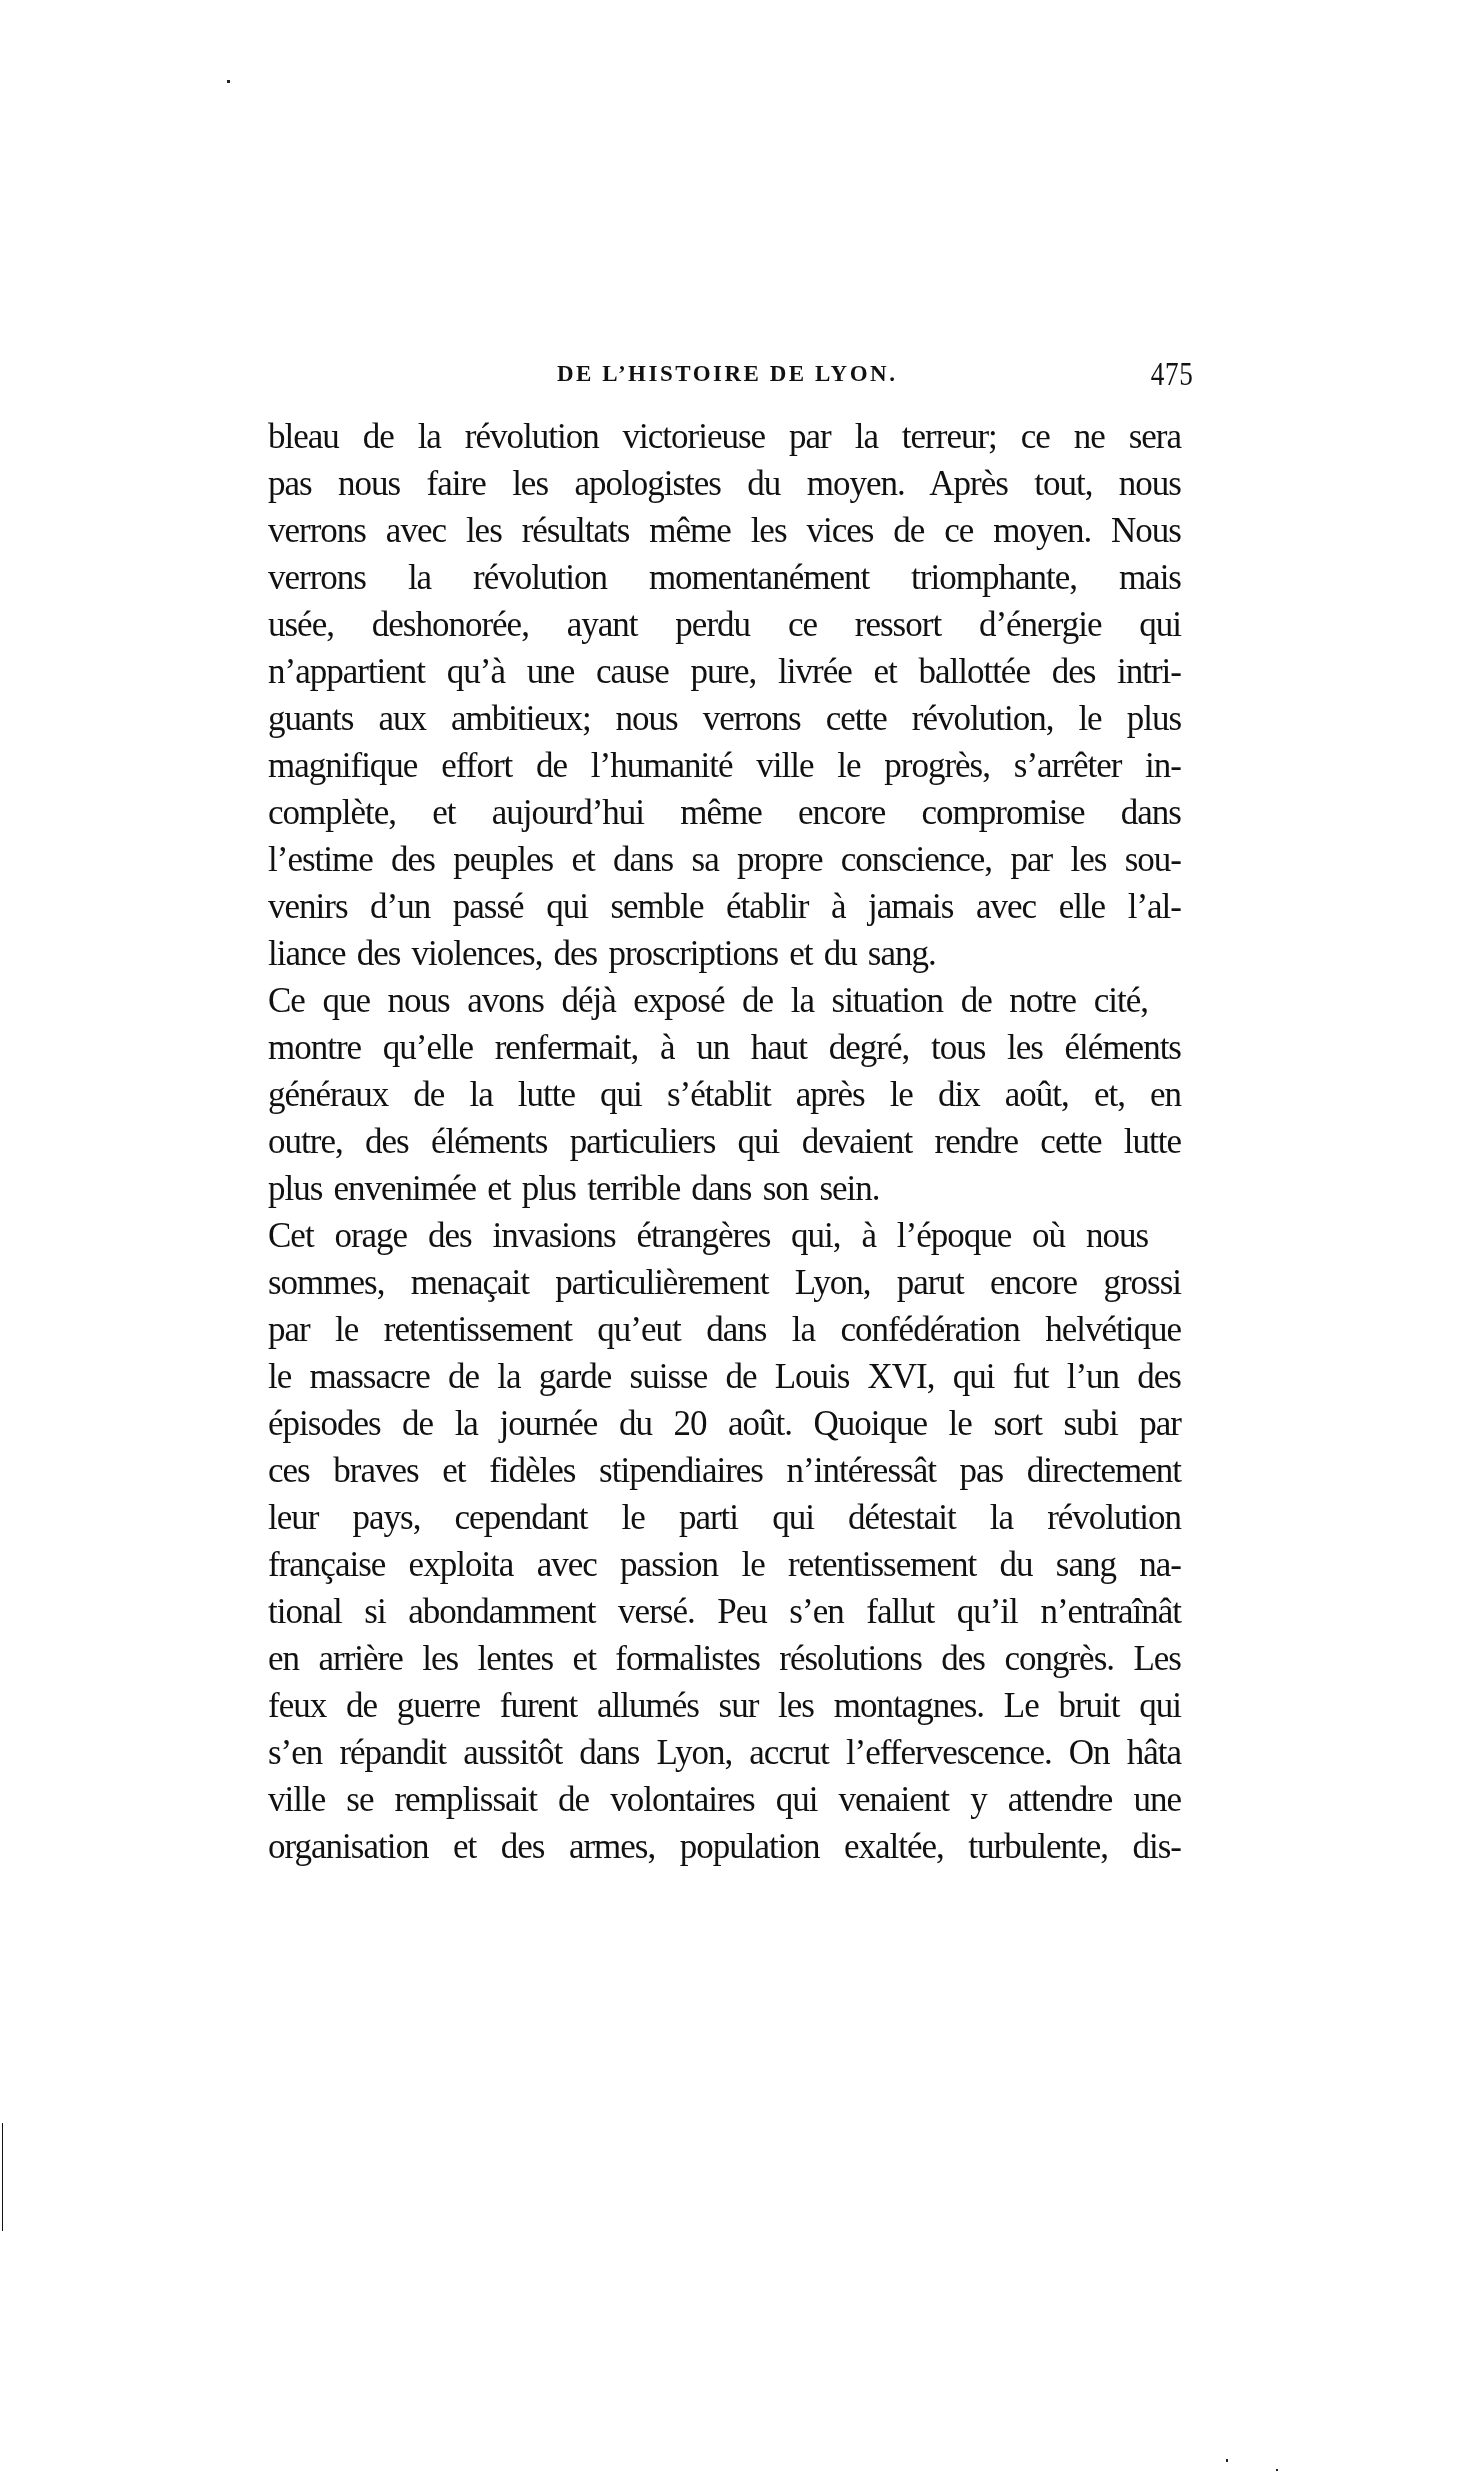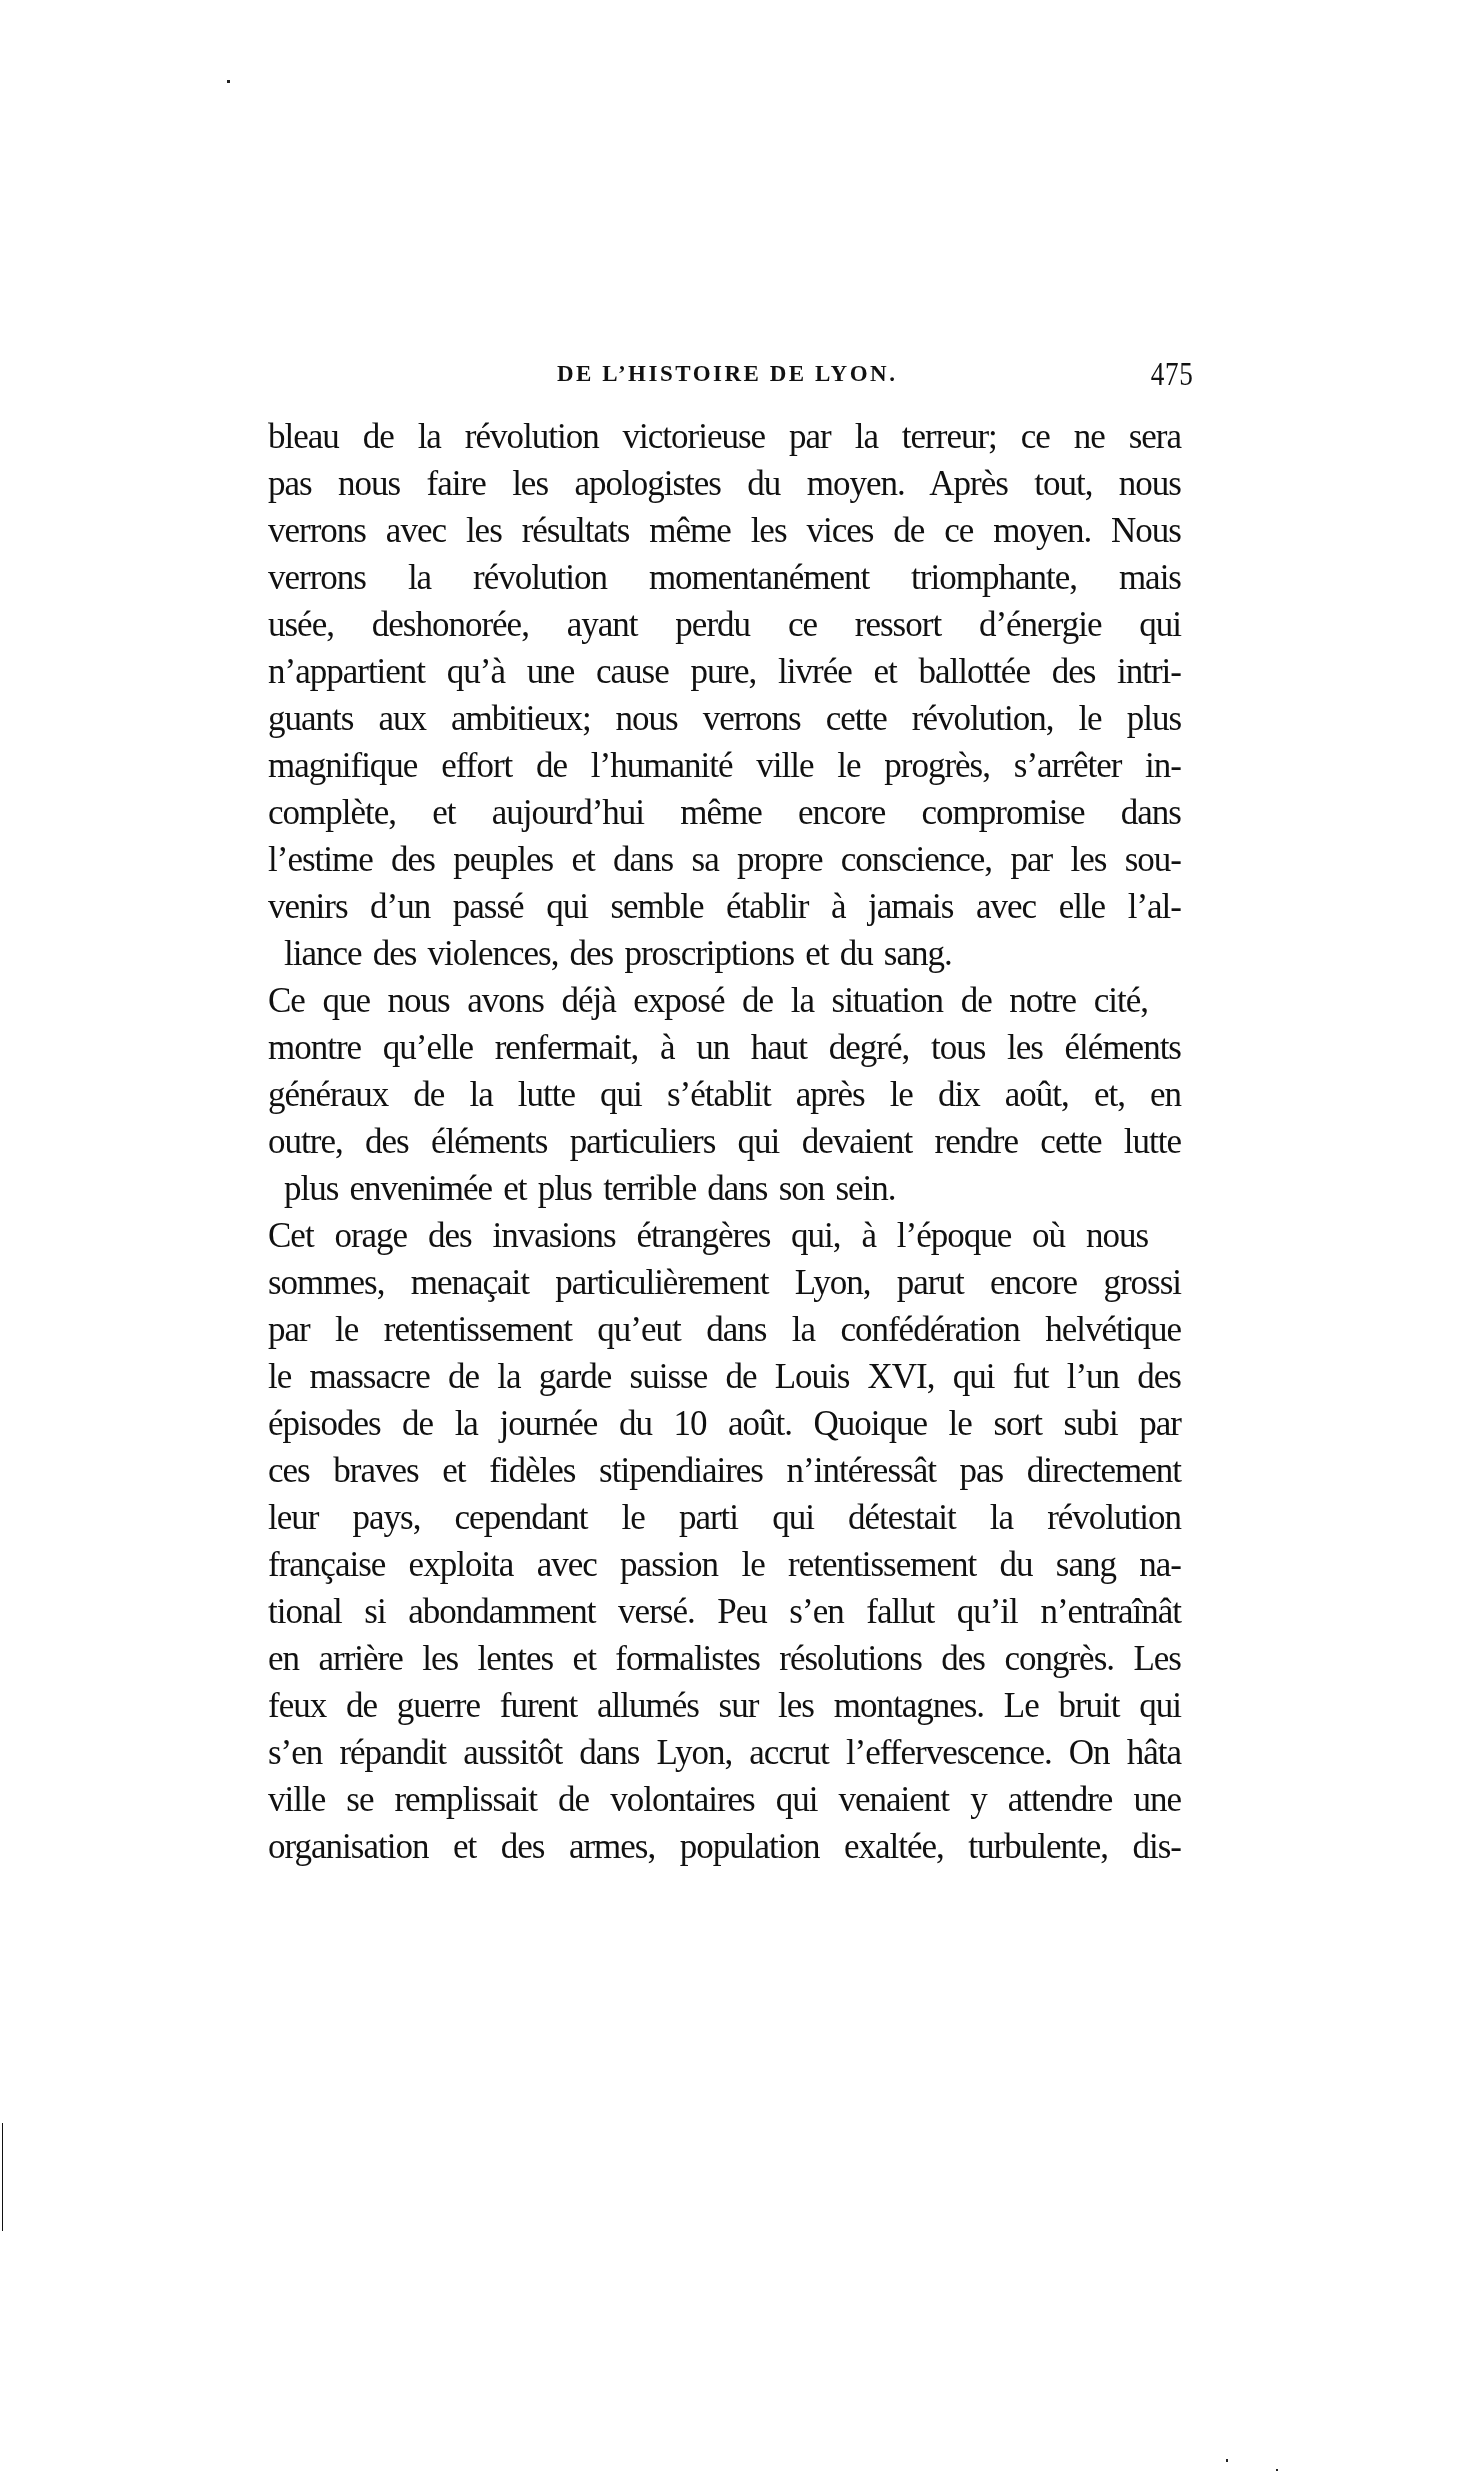--- a/index.html
+++ b/index.html
@@ -74,21 +74,20 @@
       overflow: visible;
       letter-spacing: -1px;
       word-spacing: -1.7px;
     }
     .line.indent .line-inner {
       width: 880px;
     }
     .line.last .line-inner {
       text-align-last: left;
       word-spacing: 3.4px;
-      margin-left: 16px;
     }
     .speck {
       position: absolute;
       background: #222;
     }
     .margin-rule {
       position: absolute;
       left: 1.7px;
       top: 2123px;
       width: 1.7px;
@@ -174,21 +173,21 @@
         <div class="line">
           <span class="line-inner">sommes, menaçait particulièrement Lyon, parut encore grossi</span>
         </div>
         <div class="line">
           <span class="line-inner">par le retentissement qu’eut dans la confédération helvétique</span>
         </div>
         <div class="line">
           <span class="line-inner">le massacre de la garde suisse de Louis XVI, qui fut l’un des</span>
         </div>
         <div class="line">
-          <span class="line-inner">épisodes de la journée du 10 août. Quoique le sort subi par</span>
+          <span class="line-inner">épisodes de la journée du 20 août. Quoique le sort subi par</span>
         </div>
         <div class="line">
           <span class="line-inner">ces braves et fidèles stipendiaires n’intéressât pas directement</span>
         </div>
         <div class="line">
           <span class="line-inner">leur pays, cependant le parti qui détestait la révolution</span>
         </div>
         <div class="line">
           <span class="line-inner">française exploita avec passion le retentissement du sang na-</span>
         </div>

